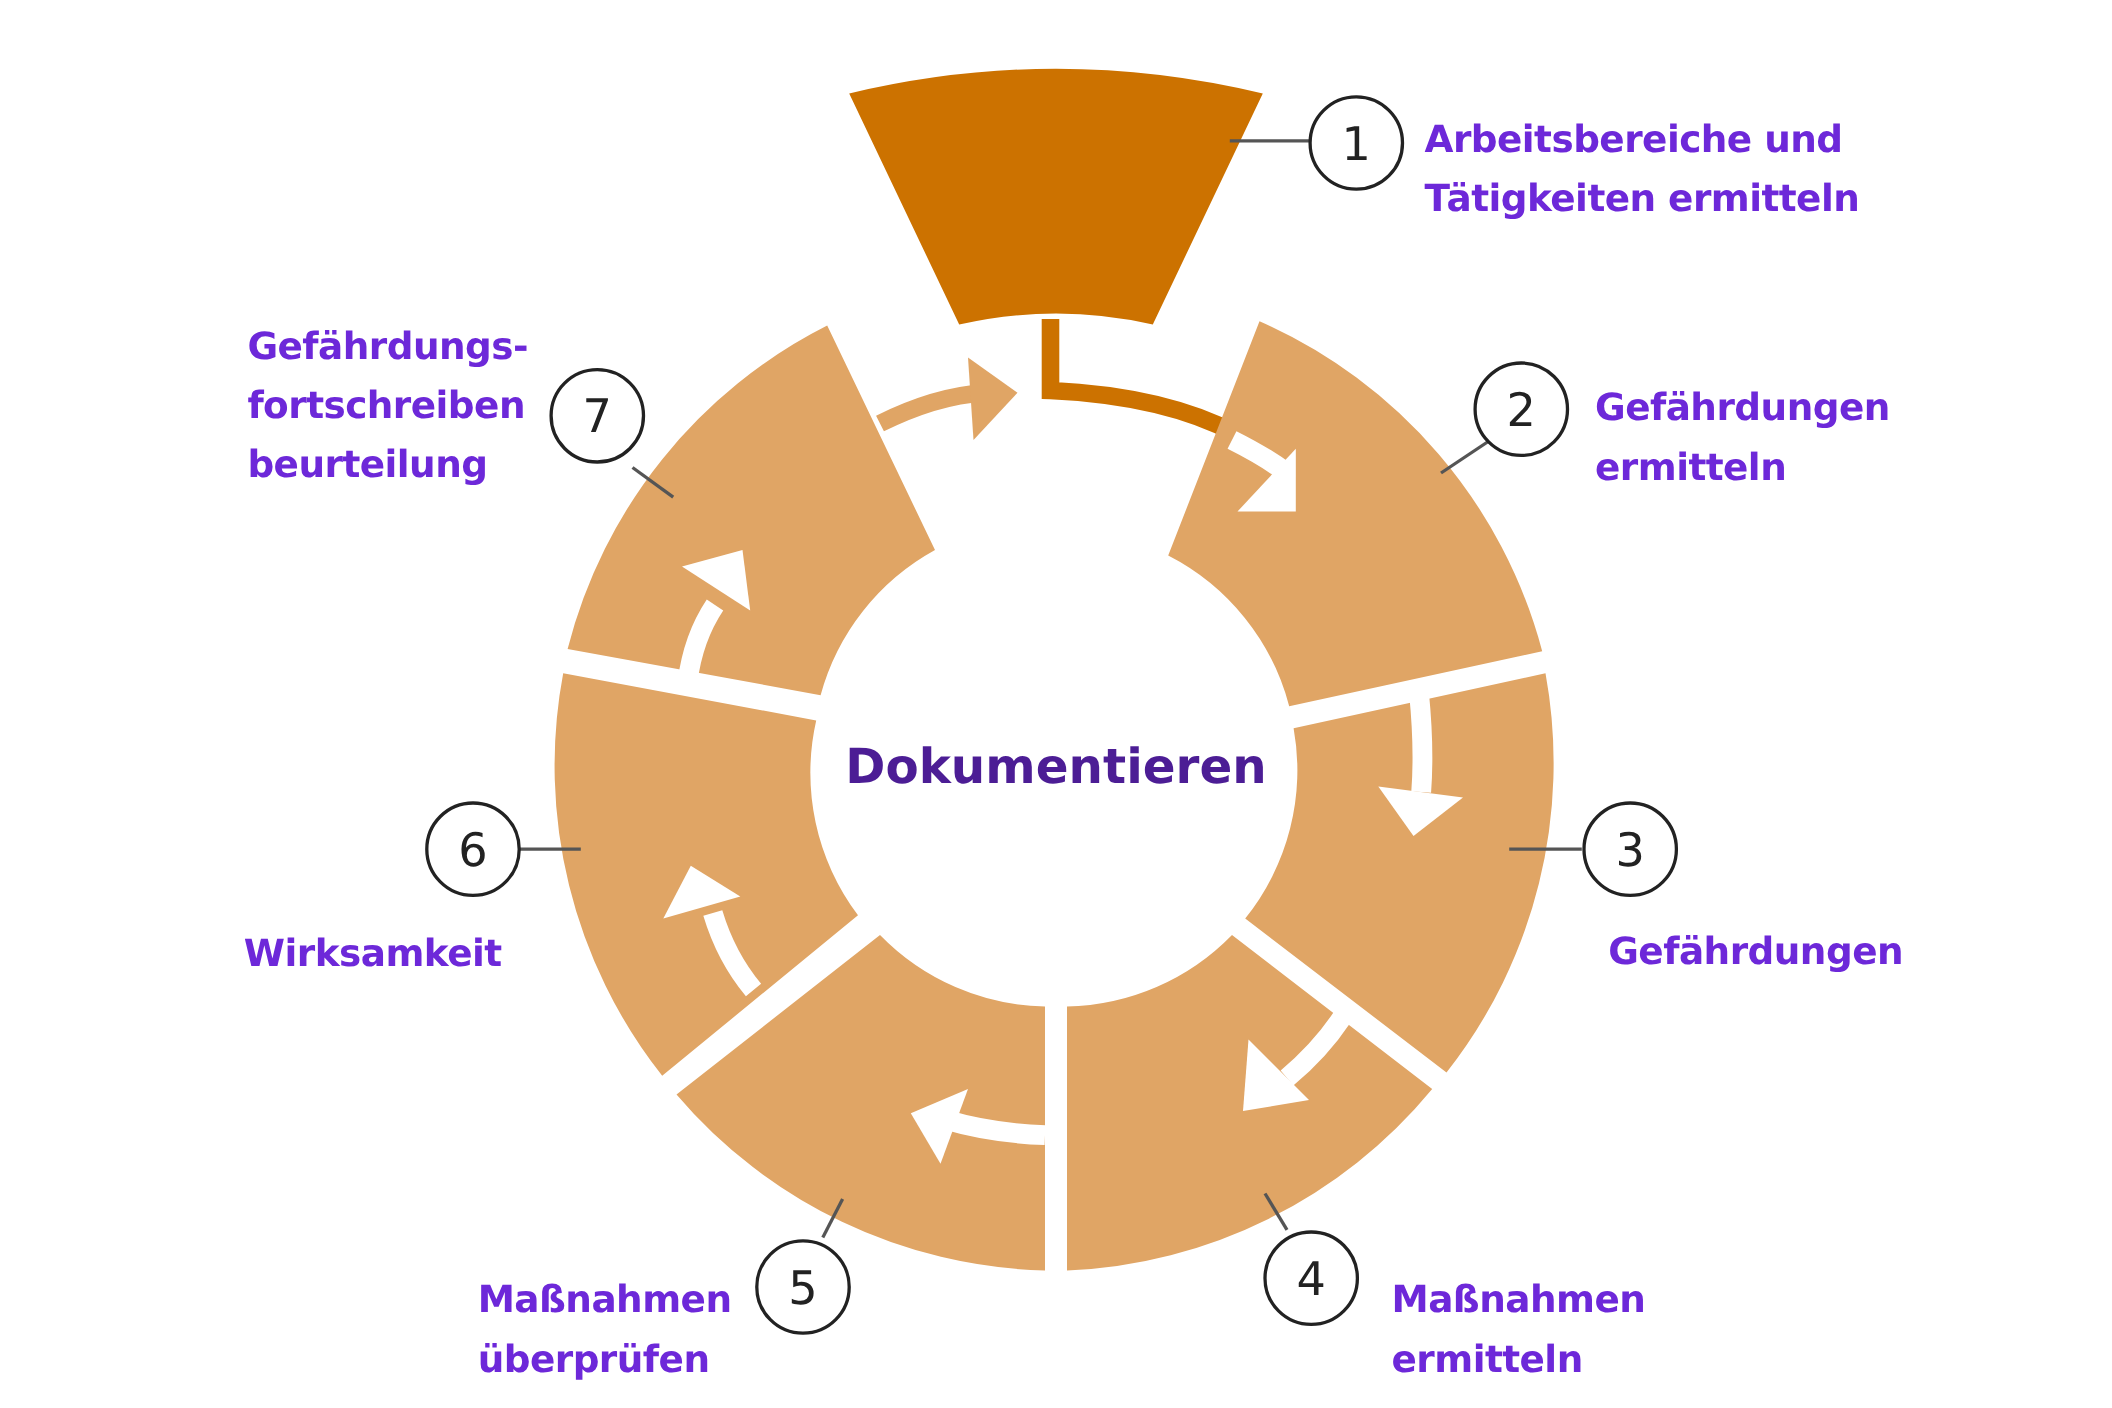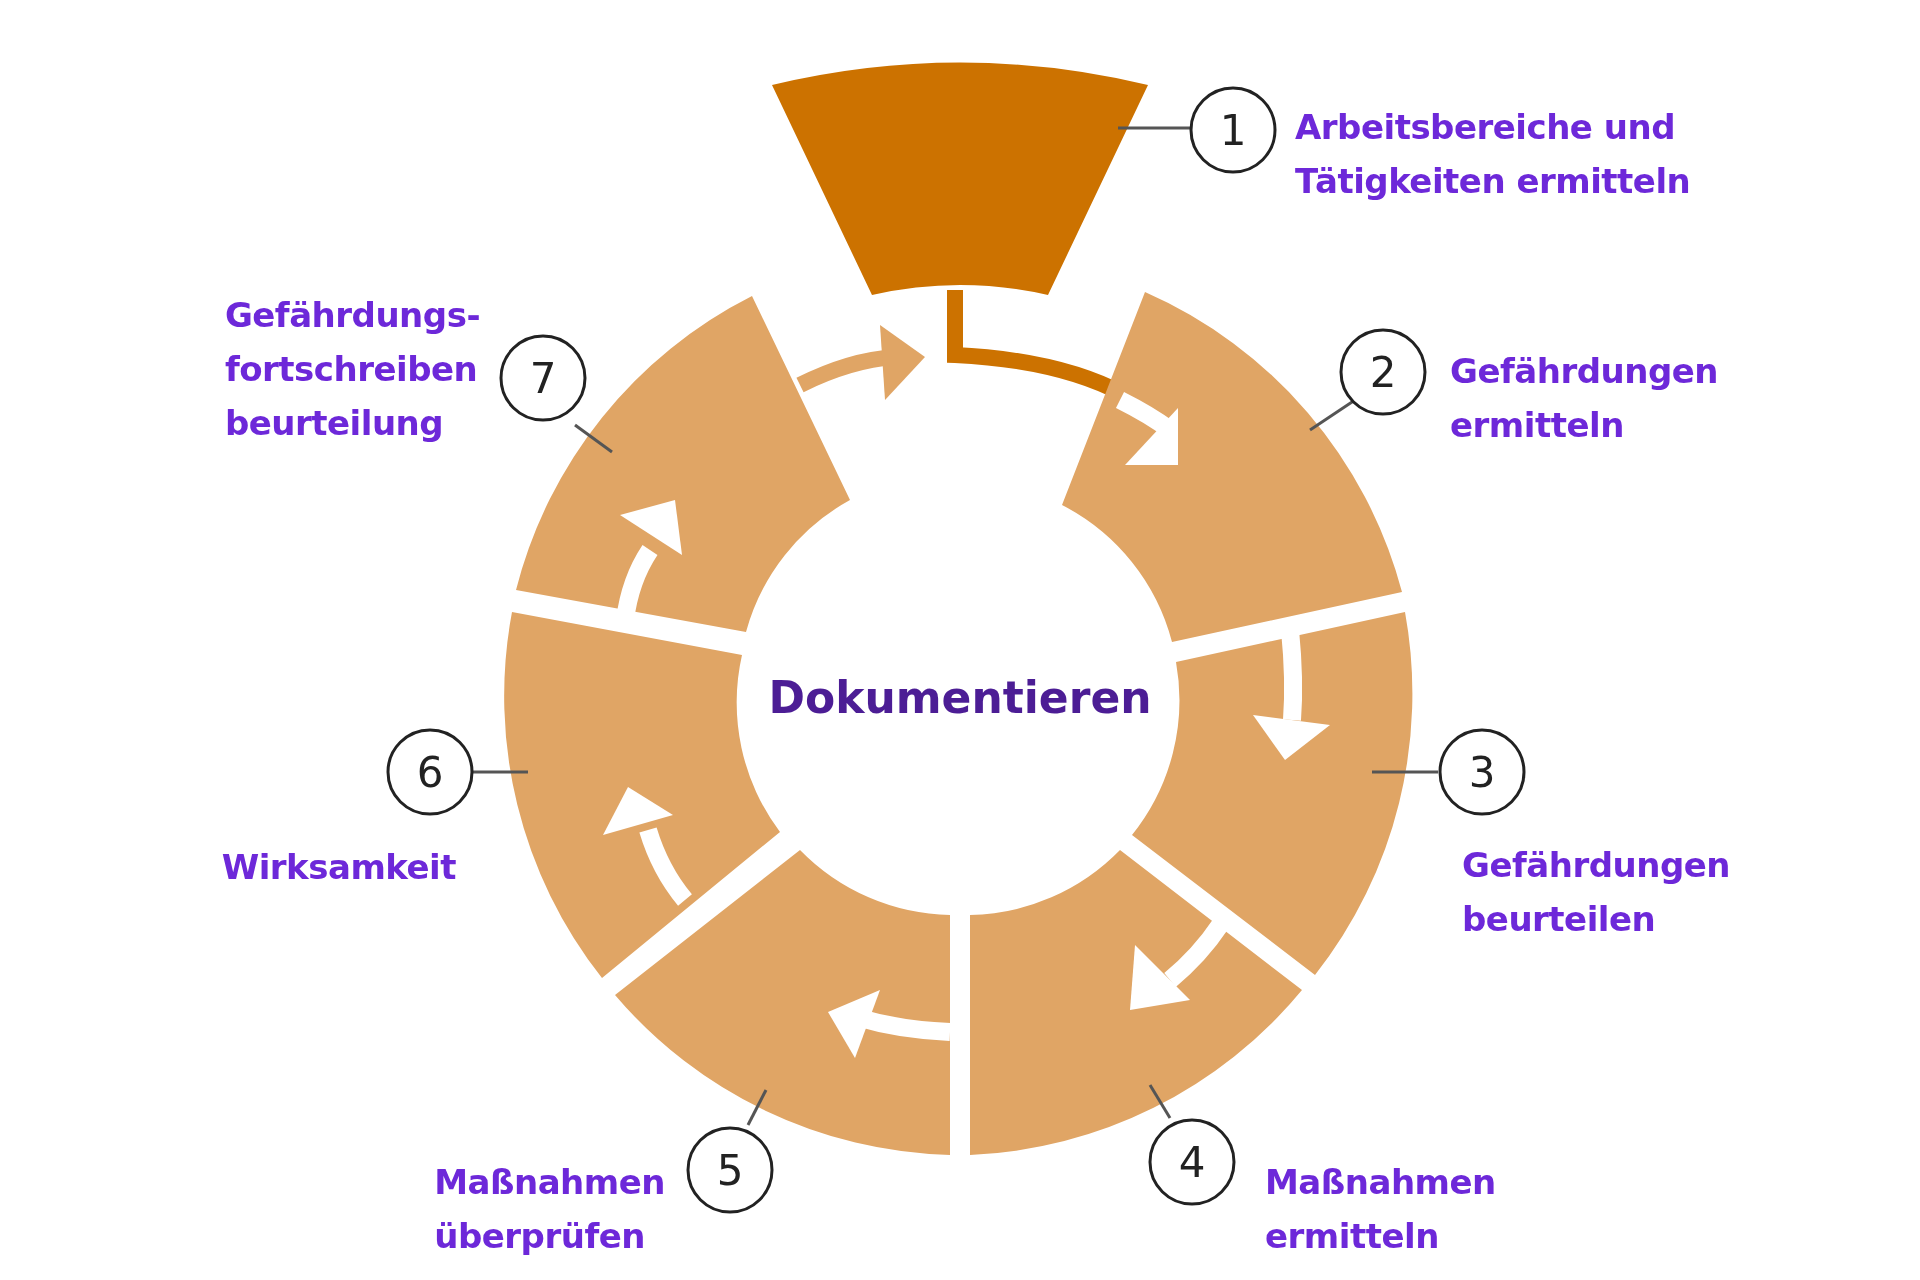--- a/index.html
+++ b/index.html
@@ -99,21 +99,20 @@
 <div class="label" style="left:1295px; top:100px;">
   <span>Arbeitsbereiche und</span>
   <span>Tätigkeiten ermitteln</span>
 </div>
 <div class="label" style="left:1450px; top:344px;">
   <span>Gefährdungen</span>
   <span>ermitteln</span>
 </div>
 <div class="label" style="left:1462px; top:838px;">
   <span>Gefährdungen</span>
-  <span>beurteilen</span>
 </div>
 <div class="label" style="left:1265px; top:1155px;">
   <span>Maßnahmen</span>
   <span>ermitteln</span>
 </div>
 <div class="label right" style="right:1255px; top:1155px;">
   <span>Maßnahmen</span>
   <span>überprüfen</span>
 </div>
 <div class="label right" style="right:1464px; top:840px;">

